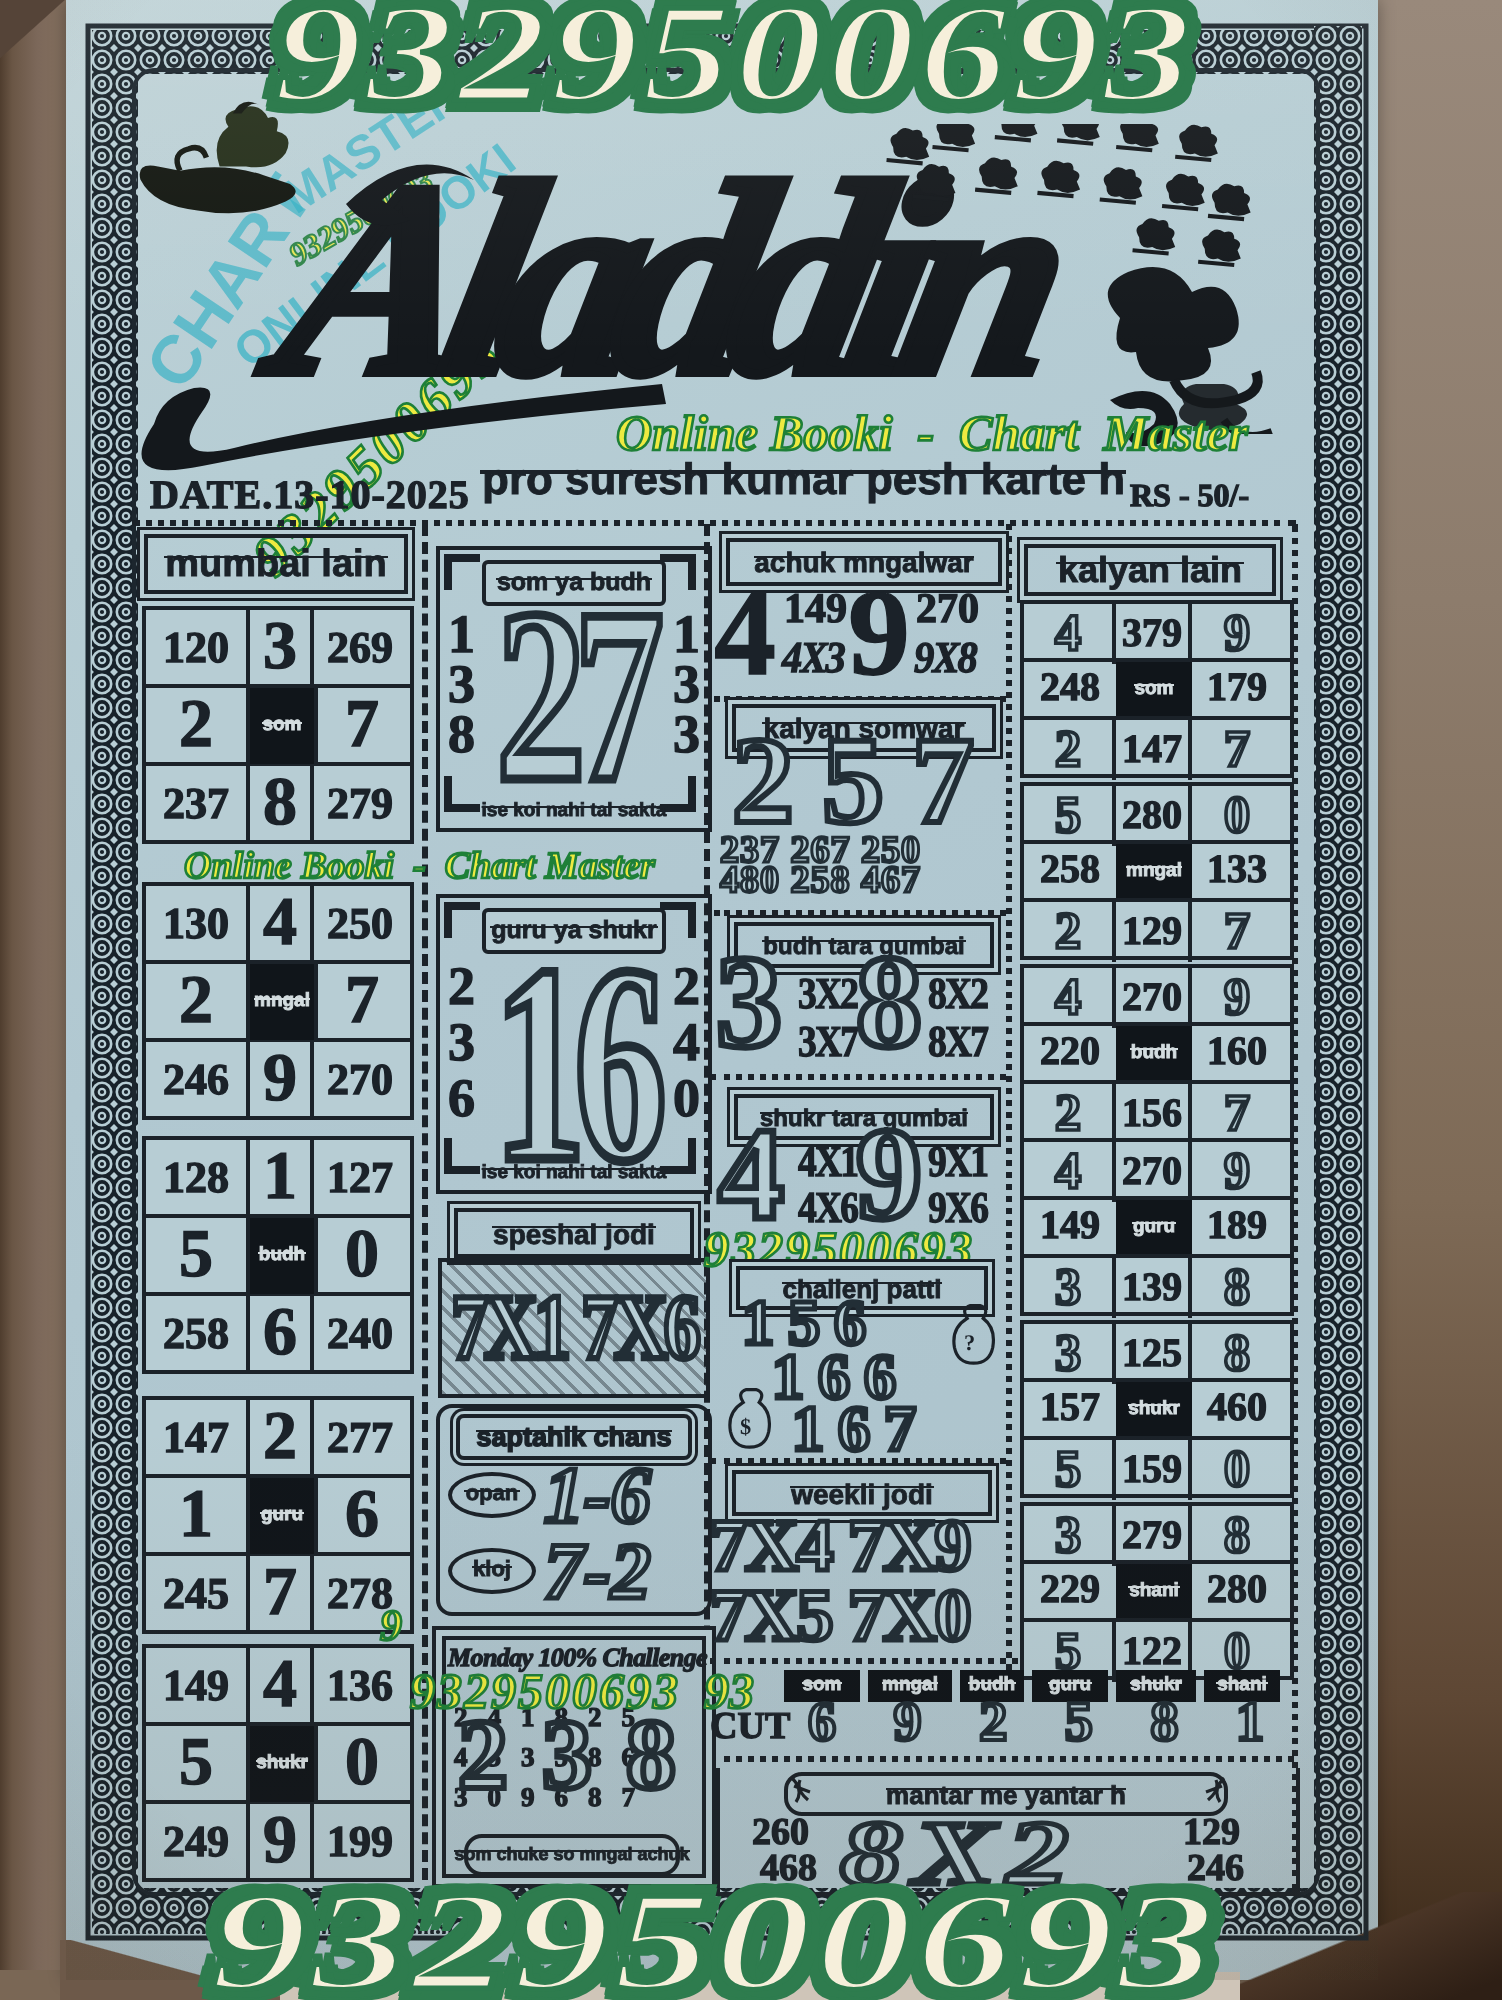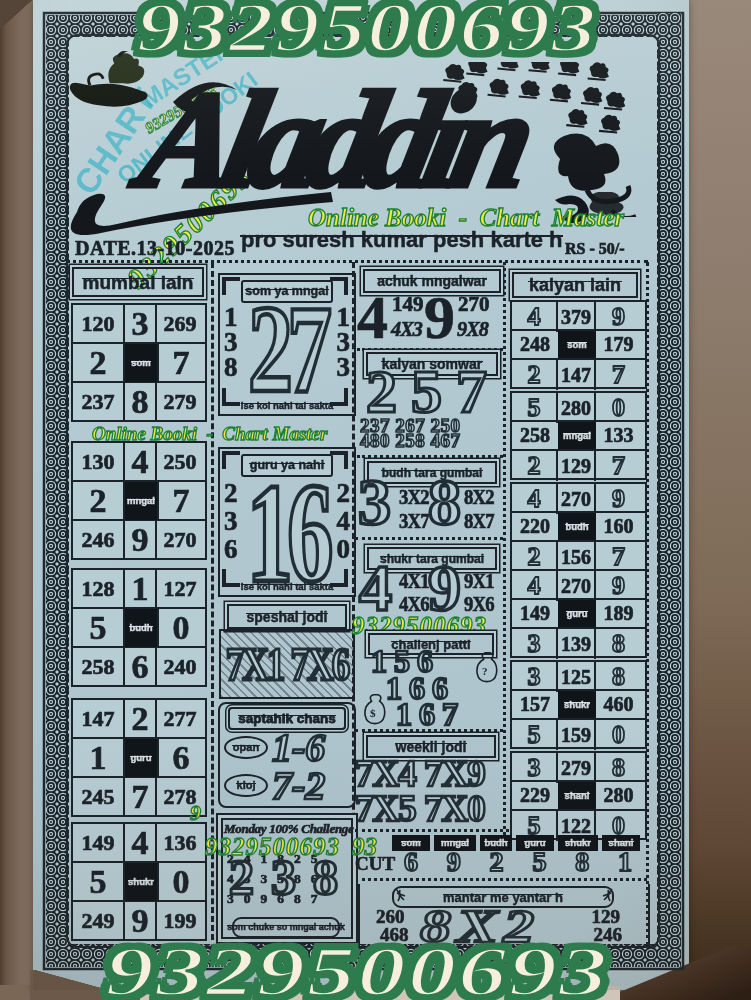--- a/index.html
+++ b/index.html
@@ -246,39 +246,39 @@
 
 <div class="abs wmy" style="left:92px;top:423px;font-size:19px;">Online Booki&nbsp; -&nbsp; Chart&nbsp;Master</div>
 
 
 <div class="abs" style="left:218px;top:273px;width:134px;height:139px;border:2.5px solid #1b2229;">
       <div style="position:absolute;left:2px;top:2px;width:14px;height:14px;border:4.5px solid #1b2229;border-right:none;border-bottom:none;transform:rotate(0deg);"></div>
       <div style="position:absolute;left:110px;top:2px;width:14px;height:14px;border:4.5px solid #1b2229;border-right:none;border-bottom:none;transform:rotate(90deg);"></div>
       <div style="position:absolute;left:110px;top:113px;width:14px;height:14px;border:4.5px solid #1b2229;border-right:none;border-bottom:none;transform:rotate(180deg);"></div>
       <div style="position:absolute;left:2px;top:113px;width:14px;height:14px;border:4.5px solid #1b2229;border-right:none;border-bottom:none;transform:rotate(270deg);"></div>
       <div style="position:absolute;left:21px;top:5px;width:88px;height:19px;border:2px solid #1b2229;border-radius:3px;background:#b7cdd4;display:flex;align-items:center;justify-content:center;z-index:2;">
-        <span class="dev" style="font-size:12.5px;white-space:nowrap;">som ya mngal</span>
+        <span class="dev" style="font-size:12.5px;white-space:nowrap;">som ya budh</span>
       </div>
       <div class="num" style="position:absolute;left:4px;top:30px;font-size:27px;line-height:25px;">1</div>
       <div class="num" style="position:absolute;left:4px;top:55px;font-size:27px;line-height:25px;">3</div>
       <div class="num" style="position:absolute;left:4px;top:80px;font-size:27px;line-height:25px;">8</div>
       <div class="num" style="position:absolute;right:4px;top:30px;font-size:27px;line-height:25px;">1</div>
       <div class="num" style="position:absolute;right:4px;top:55px;font-size:27px;line-height:25px;">3</div>
       <div class="num" style="position:absolute;right:4px;top:80px;font-size:27px;line-height:25px;">3</div>
       <div class="out" style="position:absolute;left:50%;top:29px;transform:translateX(-50%) scaleY(1.38);transform-origin:center top;font-size:90px;line-height:66px;-webkit-text-stroke:3.2px #222e36;letter-spacing:-6px;">27</div>
       <div class="dev" style="position:absolute;left:50%;bottom:4px;transform:translateX(-50%);font-size:9.5px;white-space:nowrap;">ise koi nahi tal sakta</div>
     </div>
 
 <div class="abs" style="left:218px;top:447px;width:134px;height:146px;border:2.5px solid #1b2229;">
       <div style="position:absolute;left:2px;top:2px;width:14px;height:14px;border:4.5px solid #1b2229;border-right:none;border-bottom:none;transform:rotate(0deg);"></div>
       <div style="position:absolute;left:110px;top:2px;width:14px;height:14px;border:4.5px solid #1b2229;border-right:none;border-bottom:none;transform:rotate(90deg);"></div>
       <div style="position:absolute;left:110px;top:120px;width:14px;height:14px;border:4.5px solid #1b2229;border-right:none;border-bottom:none;transform:rotate(180deg);"></div>
       <div style="position:absolute;left:2px;top:120px;width:14px;height:14px;border:4.5px solid #1b2229;border-right:none;border-bottom:none;transform:rotate(270deg);"></div>
       <div style="position:absolute;left:21px;top:5px;width:88px;height:19px;border:2px solid #1b2229;border-radius:3px;background:#b7cdd4;display:flex;align-items:center;justify-content:center;z-index:2;">
-        <span class="dev" style="font-size:12.5px;white-space:nowrap;">guru ya nahi</span>
+        <span class="dev" style="font-size:12.5px;white-space:nowrap;">guru ya shukr</span>
       </div>
       <div class="num" style="position:absolute;left:4px;top:30px;font-size:27px;line-height:28px;">2</div>
       <div class="num" style="position:absolute;left:4px;top:58px;font-size:27px;line-height:28px;">3</div>
       <div class="num" style="position:absolute;left:4px;top:86px;font-size:27px;line-height:28px;">6</div>
       <div class="num" style="position:absolute;right:4px;top:30px;font-size:27px;line-height:28px;">2</div>
       <div class="num" style="position:absolute;right:4px;top:58px;font-size:27px;line-height:28px;">4</div>
       <div class="num" style="position:absolute;right:4px;top:86px;font-size:27px;line-height:28px;">0</div>
       <div class="out" style="position:absolute;left:50%;top:33px;transform:translateX(-50%) scaleY(1.52);transform-origin:center top;font-size:93px;line-height:68px;-webkit-text-stroke:3.2px #222e36;letter-spacing:-6px;">16</div>
       <div class="dev" style="position:absolute;left:50%;bottom:4px;transform:translateX(-50%);font-size:9.5px;white-space:nowrap;">ise koi nahi tal sakta</div>
     </div>

